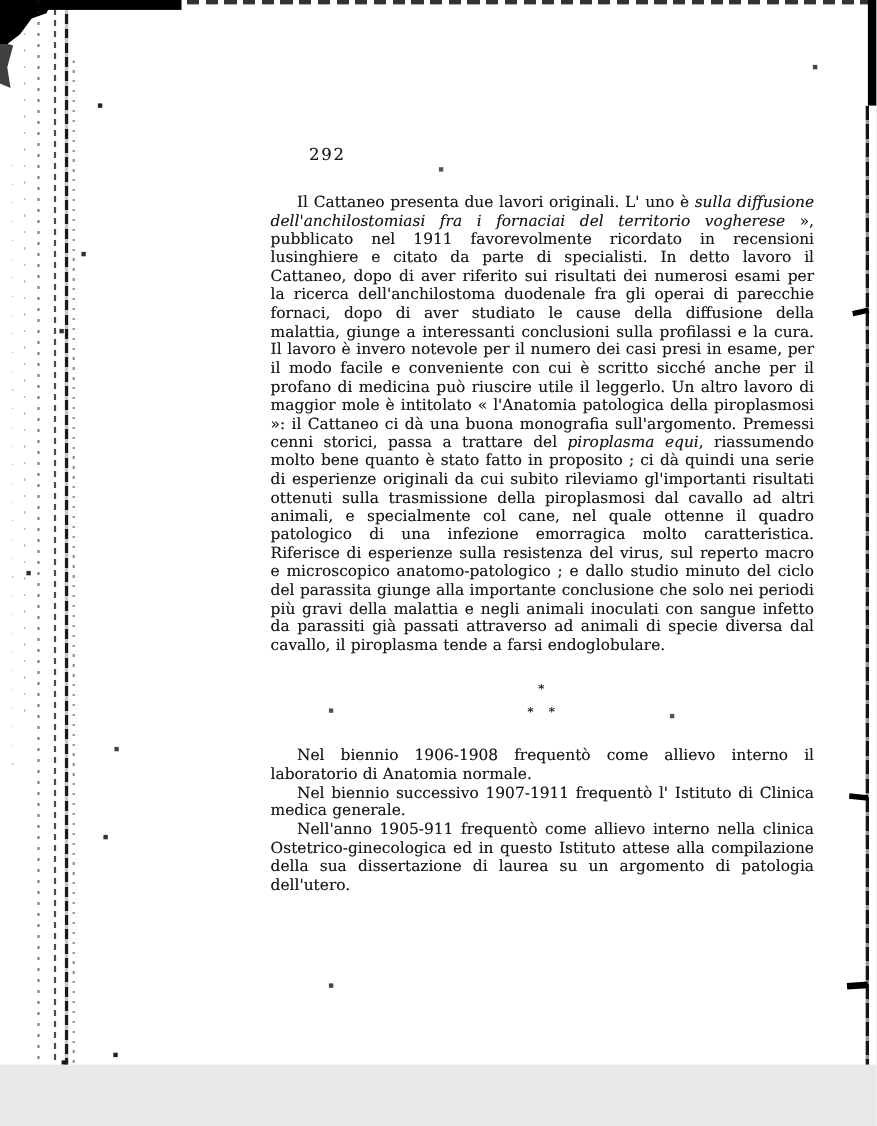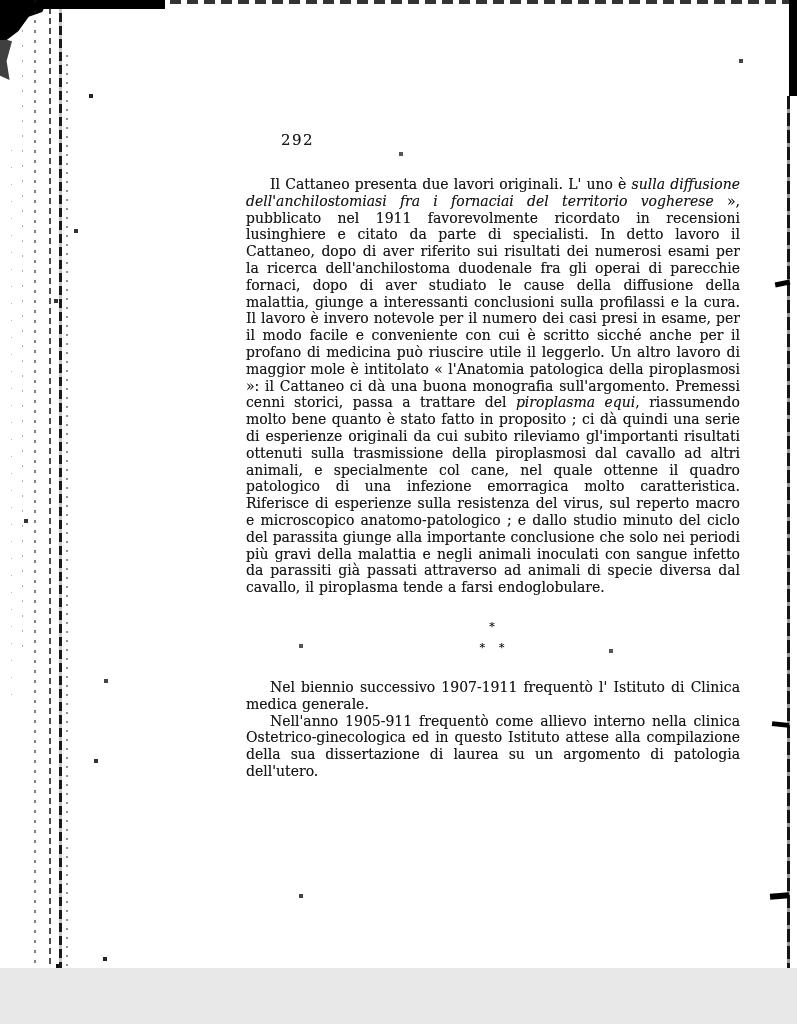--- a/index.html
+++ b/index.html
@@ -112,19 +112,20 @@
   <div class="text-block">
 
     <p><span>Il Cattaneo presenta due lavori originali. L' uno è </span><span class="ital">sulla diffusione dell'anchilostomiasi fra i fornaciai del territorio vogherese</span><span> », pubblicato nel 1911 favorevolmente ricordato in recensioni lusinghiere e citato da parte di specialisti. In detto lavoro il Cattaneo, dopo di aver riferito sui risultati dei numerosi esami per la ricerca dell'anchilostoma duodenale fra gli operai di parecchie fornaci, dopo di aver studiato le cause della diffusione della malattia, giunge a interessanti conclusioni sulla profilassi e la cura. Il lavoro è invero notevole per il numero dei casi presi in esame, per il modo facile e conveniente con cui è scritto sicché anche per il profano di medicina può riuscire utile il leggerlo. Un altro lavoro di maggior mole è intitolato « l'Anatomia patologica della piroplasmosi »: il Cattaneo ci dà una buona monografia sull'argomento. Premessi cenni storici, passa a trattare del </span><span class="ital">piroplasma equi</span><span>, riassumendo molto bene quanto è stato fatto in proposito ; ci dà quindi una serie di esperienze originali da cui subito rileviamo gl'importanti risultati ottenuti sulla trasmissione della piroplasmosi dal cavallo ad altri animali, e specialmente col cane, nel quale ottenne il quadro patologico di una infezione emorragica molto caratteristica. Riferisce di esperienze sulla resistenza del virus, sul reperto macro e microscopico anatomo-patologico ; e dallo studio minuto del ciclo del parassita giunge alla importante conclusione che solo nei periodi più gravi della malattia e negli animali inoculati con sangue infetto da parassiti già passati attraverso ad animali di specie diversa dal cavallo, il piroplasma tende a farsi endoglobulare.</span></p>
 
     <div class="separator">
       <div>*</div>
       <div>*  *</div>
     </div>
 
 
+    <p>Nel biennio 1906-1908 frequentò come allievo interno il laboratorio di Anatomia normale.</p>
 
     <p>Nel biennio successivo 1907-1911 frequentò l' Istituto di Clinica medica generale.</p>
 
     <p>Nell'anno 1905-911 frequentò come allievo interno nella clinica Ostetrico-ginecologica ed in questo Istituto attese alla compilazione della sua dissertazione di laurea su un argomento di patologia dell'utero.</p>
 
   </div>
 </div>
 
 </body></html>

